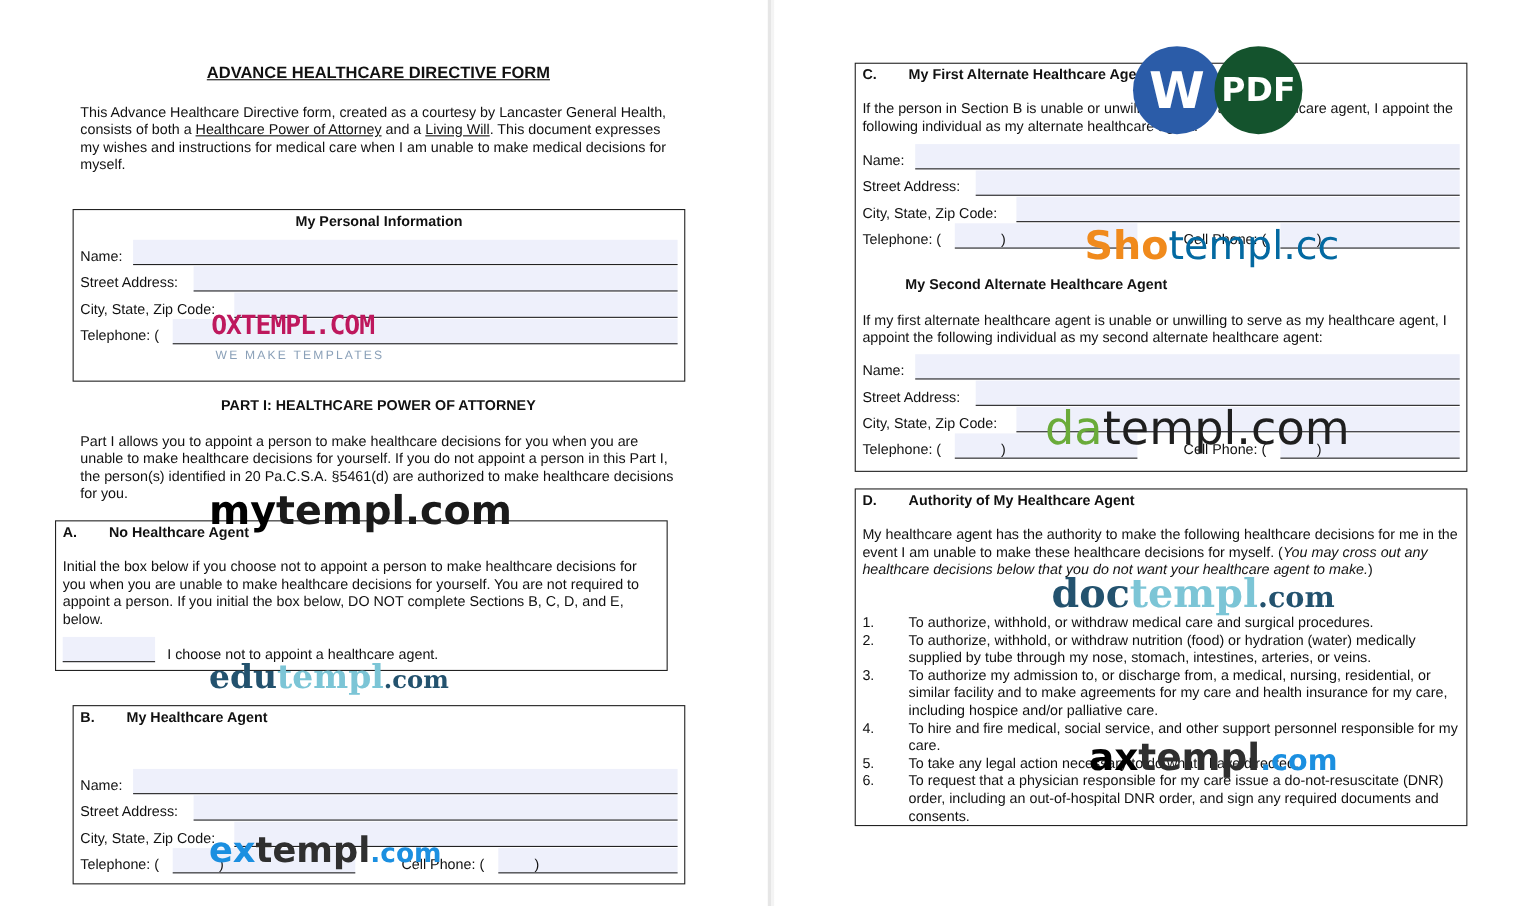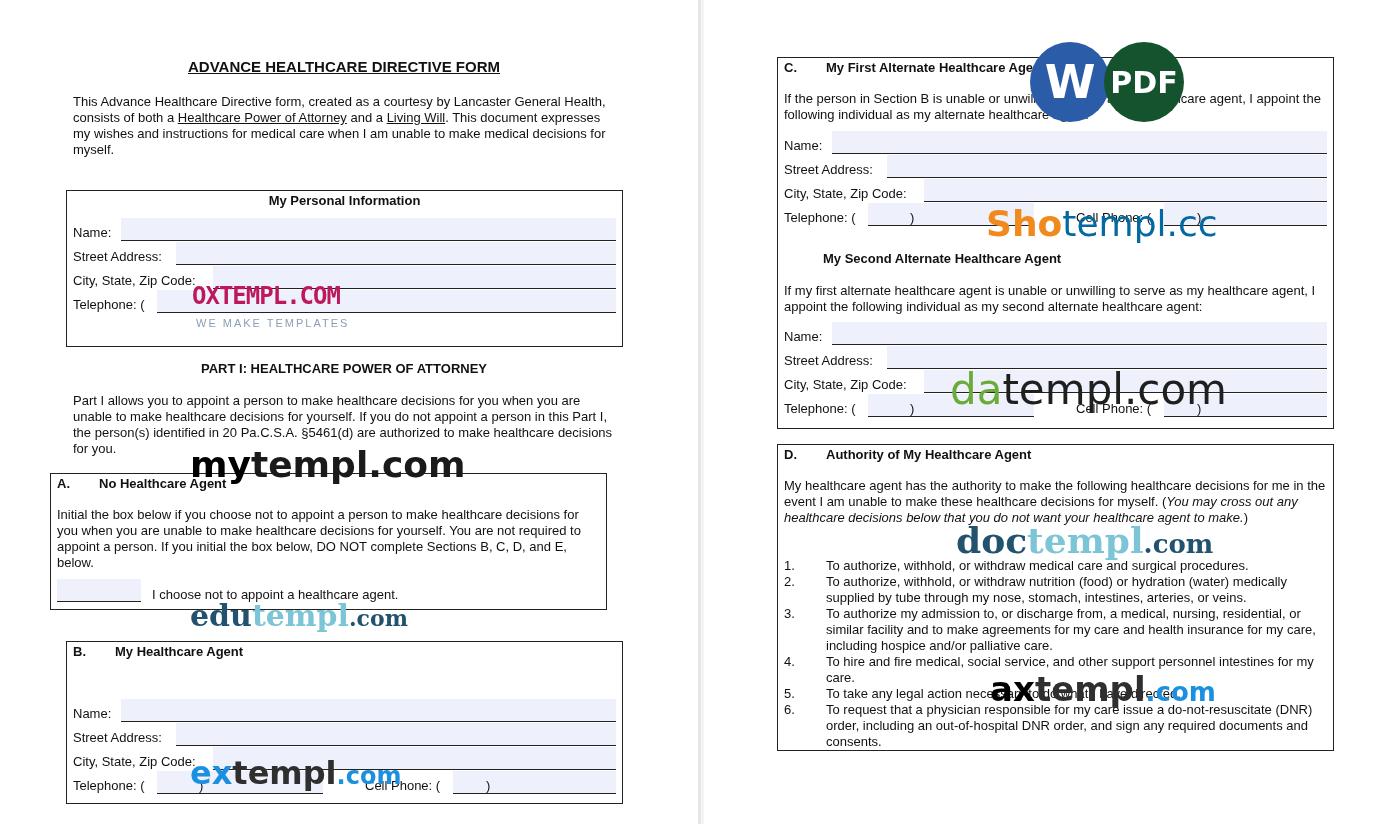--- a/index.html
+++ b/index.html
@@ -189,21 +189,21 @@
     <div class="list-item" style="top:129px; height:32px;">
       <span class="num">2.</span>
         <span class="txt">To authorize, withhold, or withdraw nutrition (food) or hydration (water) medically supplied by tube through my nose, stomach, intestines, arteries, or veins.</span>
     </div>
     <div class="list-item" style="top:161px; height:48px;">
       <span class="num">3.</span>
         <span class="txt">To authorize my admission to, or discharge from, a medical, nursing, residential, or similar facility and to make agreements for my care and health insurance for my care, including hospice and/or palliative care.</span>
     </div>
     <div class="list-item" style="top:209px; height:32px;">
       <span class="num">4.</span>
-        <span class="txt">To hire and fire medical, social service, and other support personnel intestines for my care.</span>
+        <span class="txt">To hire and fire medical, social service, and other support personnel responsible for my care.</span>
     </div>
     <div class="list-item" style="top:241px; height:16px;">
       <span class="num">5.</span>
         <span class="txt">To take any legal action necessary to do what I have directed.</span>
     </div>
     <div class="list-item" style="top:257px; height:48px;">
       <span class="num">6.</span>
         <span class="txt">To request that a physician responsible for my care issue a do-not-resuscitate (DNR) order, including an out-of-hospital DNR order, and sign any required documents and consents.</span>
     </div>
   </div>

